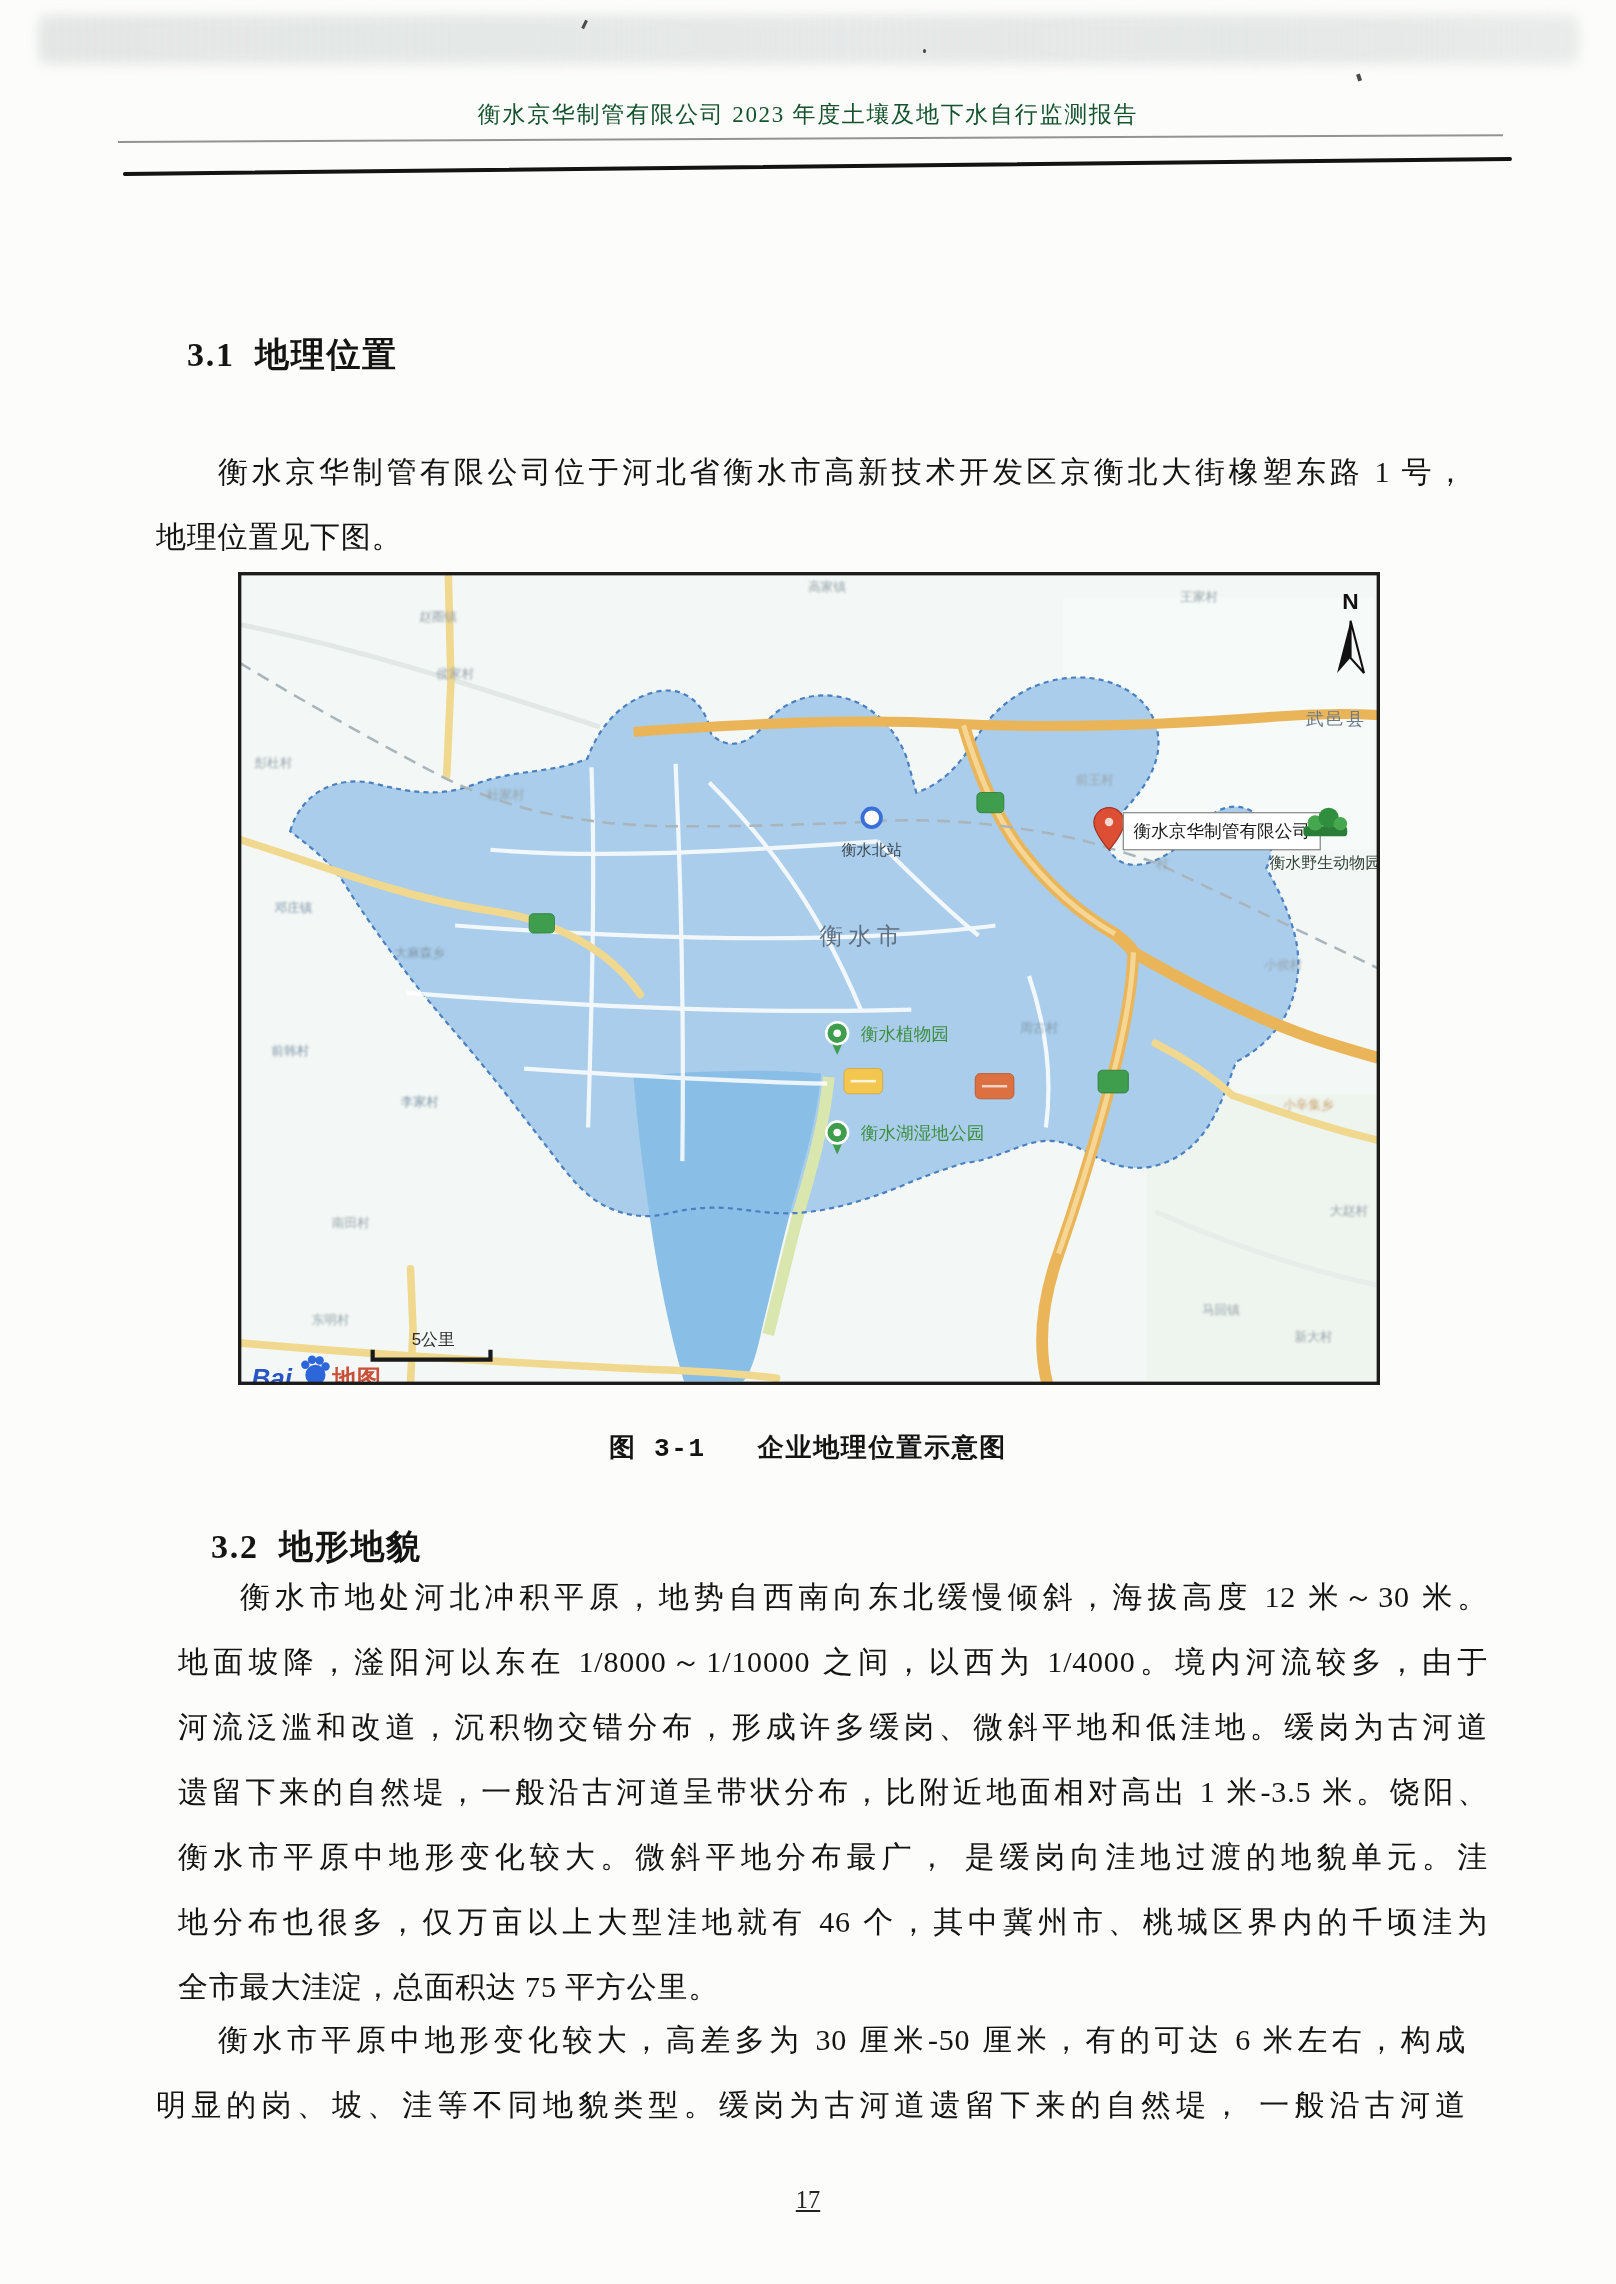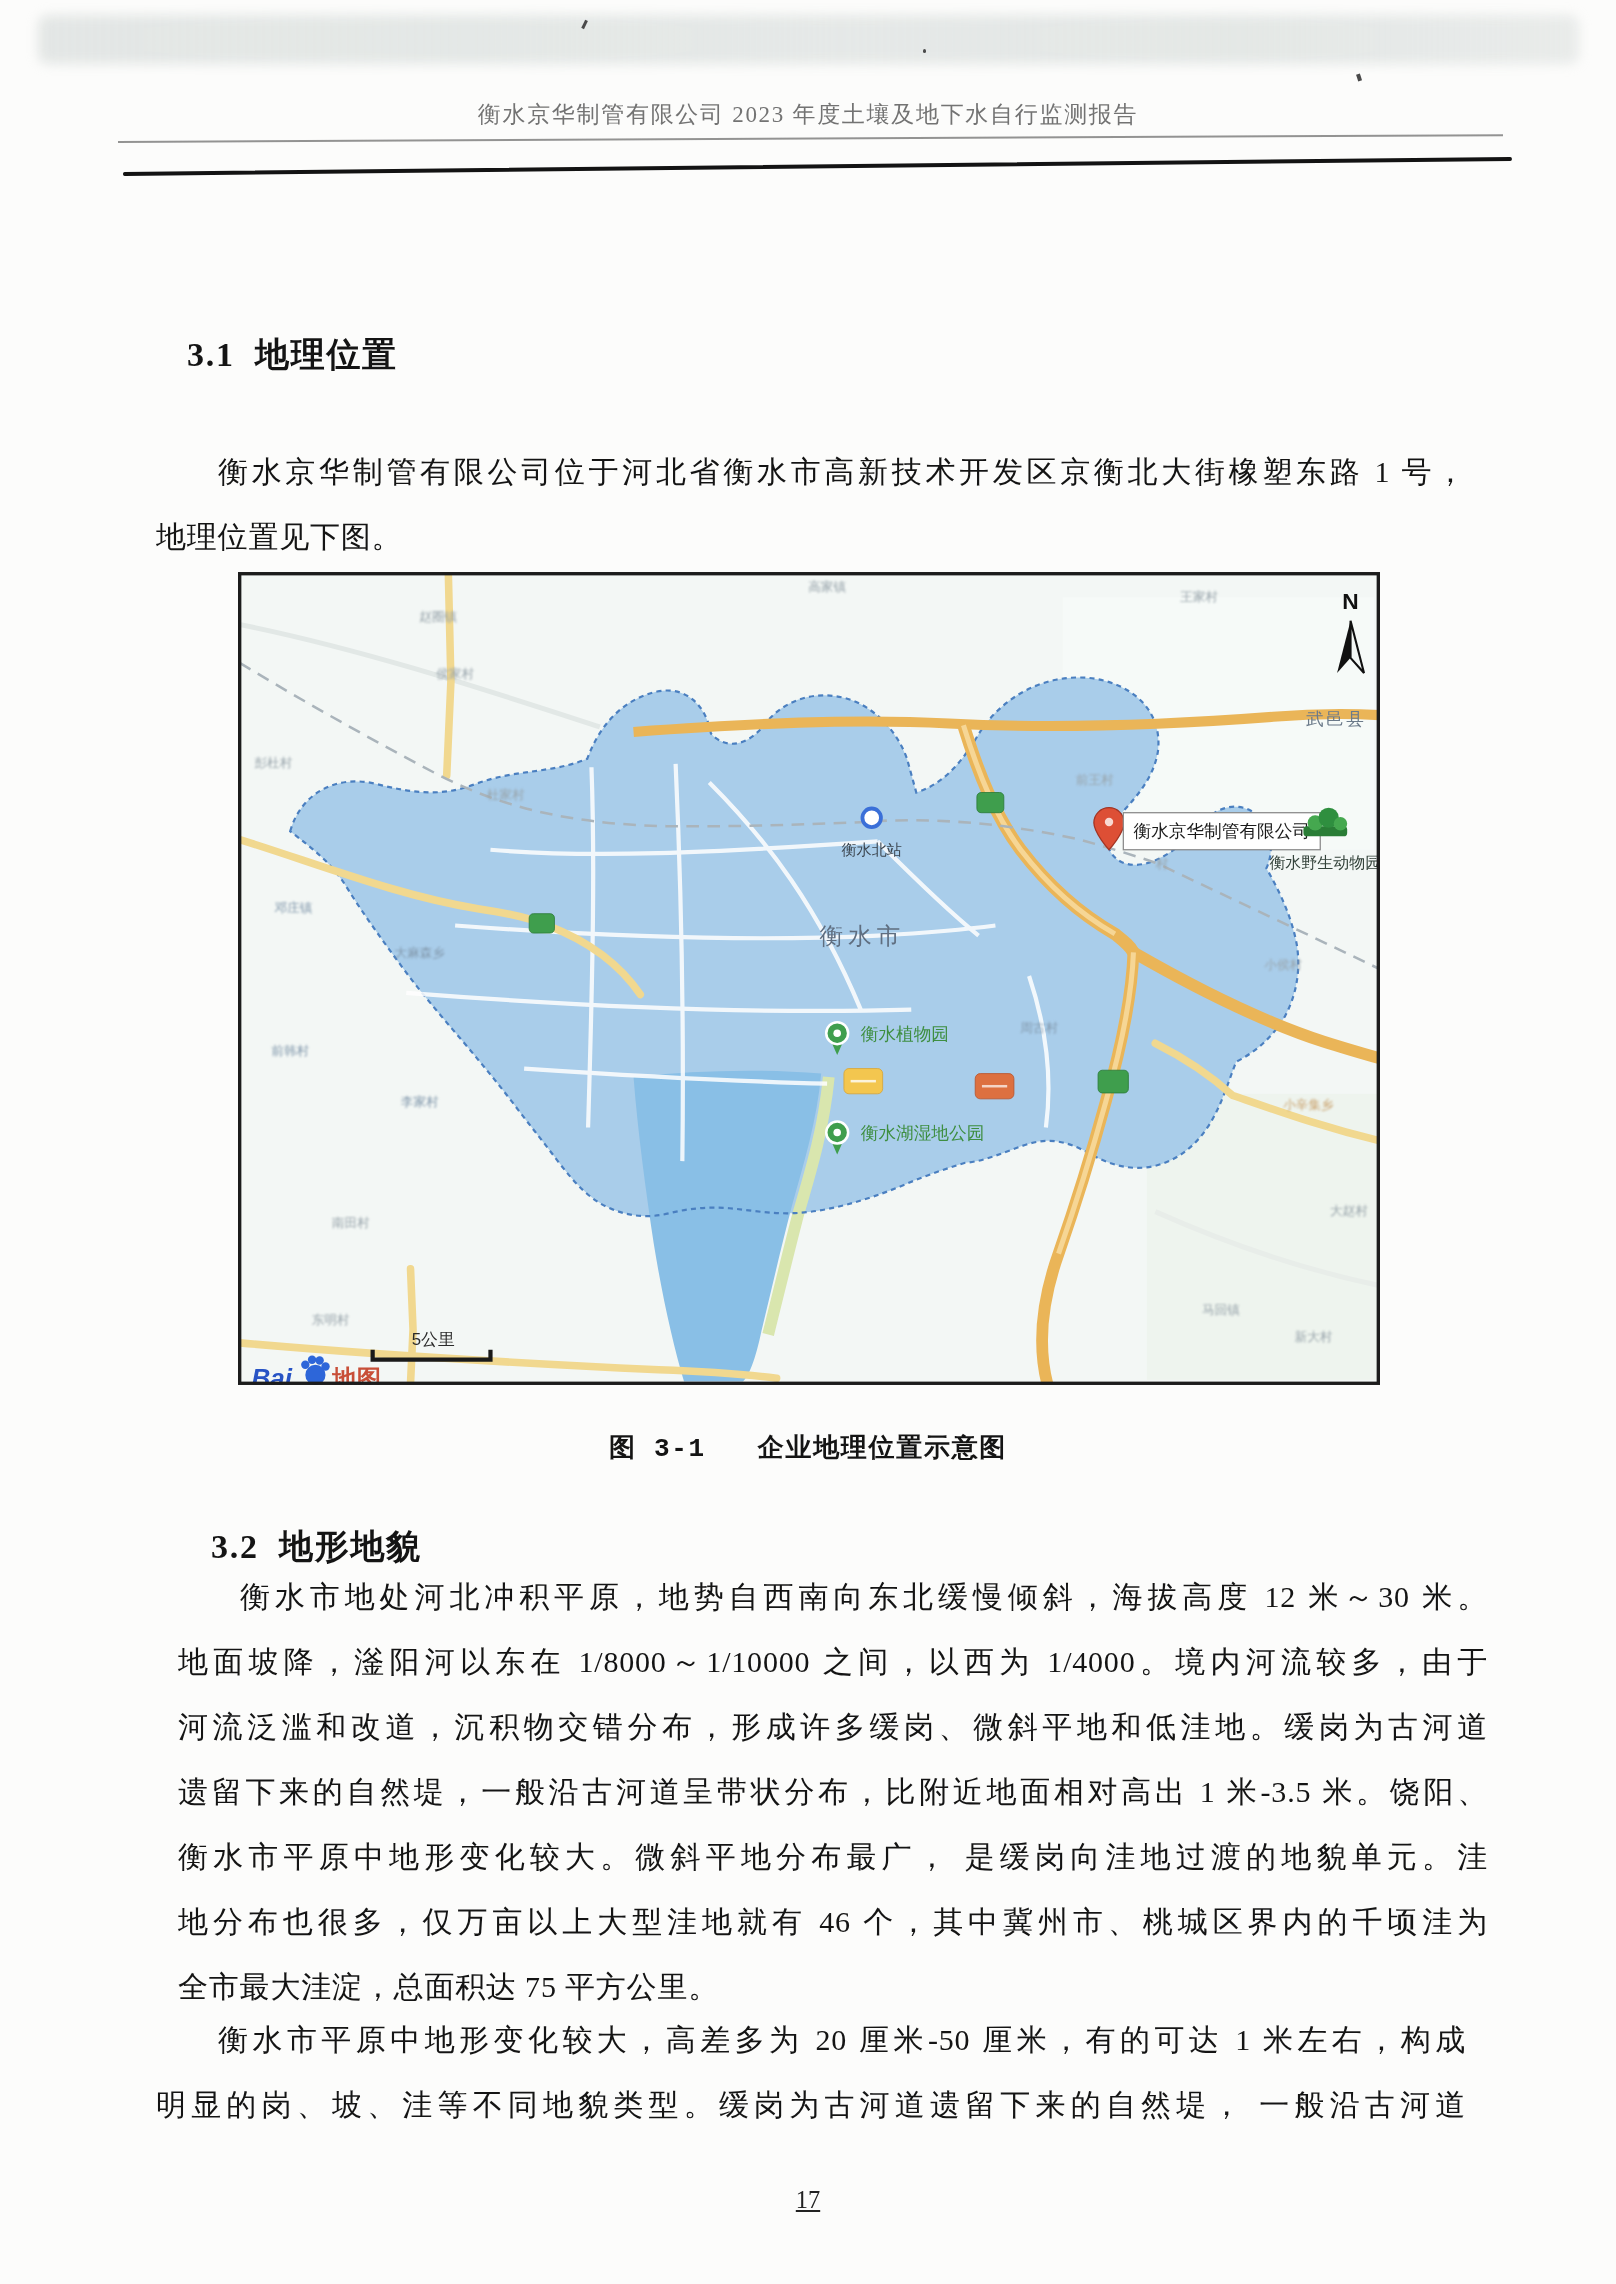--- a/index.html
+++ b/index.html
@@ -8,21 +8,21 @@
     background:#fcfcfb;overflow:hidden;
     font-family:"Liberation Serif","DejaVu Serif",serif;color:#141414;
   }
   
   .scanband{position:absolute;left:38px;top:15px;width:1541px;height:49px;border-radius:10px;
     background:linear-gradient(90deg,rgba(198,205,203,.45),rgba(215,221,219,.65) 28%,rgba(196,204,202,.4) 52%,rgba(212,218,216,.6) 78%,rgba(198,205,203,.35));
     filter:blur(5.9px);}
   .speck{position:absolute;background:#4a4a4a;}
   
   .hdr{position:absolute;left:0;top:99px;width:100%;text-align:center;
-    font-size:23px;letter-spacing:1.7px;color:#737373;white-space:pre;}
+    font-size:23px;letter-spacing:1.7px;color:#14532d;white-space:pre;}
   .rule-thin{position:absolute;left:118px;top:141px;width:1385px;height:1.7px;background:#4c4c4c;
     opacity:.6;transform:rotate(-0.28deg);transform-origin:left center;}
   .rule-thick{position:absolute;left:123px;top:172px;width:1389px;height:4.2px;background:#131313;
     transform:rotate(-0.62deg);transform-origin:left center;border-radius:1.7px;}
   
   .chapter{position:absolute;left:0;top:217px;width:100%;text-align:center;
     font-size:40px;font-weight:700;letter-spacing:2.5px;white-space:pre;}
   .hsec{position:absolute;left:187px;font-size:34px;font-weight:700;letter-spacing:1.7px;white-space:pre;}
   .h31{top:332px;}
   .h32{top:1524px;margin-left:24px;}
@@ -217,20 +217,20 @@
     <div class="bline ind">衡水市地处河北冲积平原，地势自西南向东北缓慢倾斜，海拔高度 12 米～30 米。</div>
     <div class="bline">地面坡降，滏阳河以东在 1/8000～1/10000 之间，以西为 1/4000。境内河流较多，由于</div>
     <div class="bline">河流泛滥和改道，沉积物交错分布，形成许多缓岗、微斜平地和低洼地。缓岗为古河道</div>
     <div class="bline">遗留下来的自然堤，一般沿古河道呈带状分布，比附近地面相对高出 1 米-3.5 米。饶阳、</div>
     <div class="bline">衡水市平原中地形变化较大。微斜平地分布最广， 是缓岗向洼地过渡的地貌单元。洼</div>
     <div class="bline">地分布也很多，仅万亩以上大型洼地就有 46 个，其中冀州市、桃城区界内的千顷洼为</div>
     <div class="bline end">全市最大洼淀，总面积达 75 平方公里。</div>
   </div>
 
   <div class="para p32b">
-    <div class="bline ind">衡水市平原中地形变化较大，高差多为 20 厘米-50 厘米，有的可达 1 米左右，构成</div>
+    <div class="bline ind">衡水市平原中地形变化较大，高差多为 30 厘米-50 厘米，有的可达 6 米左右，构成</div>
     <div class="bline">明显的岗、坡、洼等不同地貌类型。缓岗为古河道遗留下来的自然堤， 一般沿古河道</div>
   </div>
 
   <div class="pageno">17</div>
 
 </div>
 
 
 </body></html>

